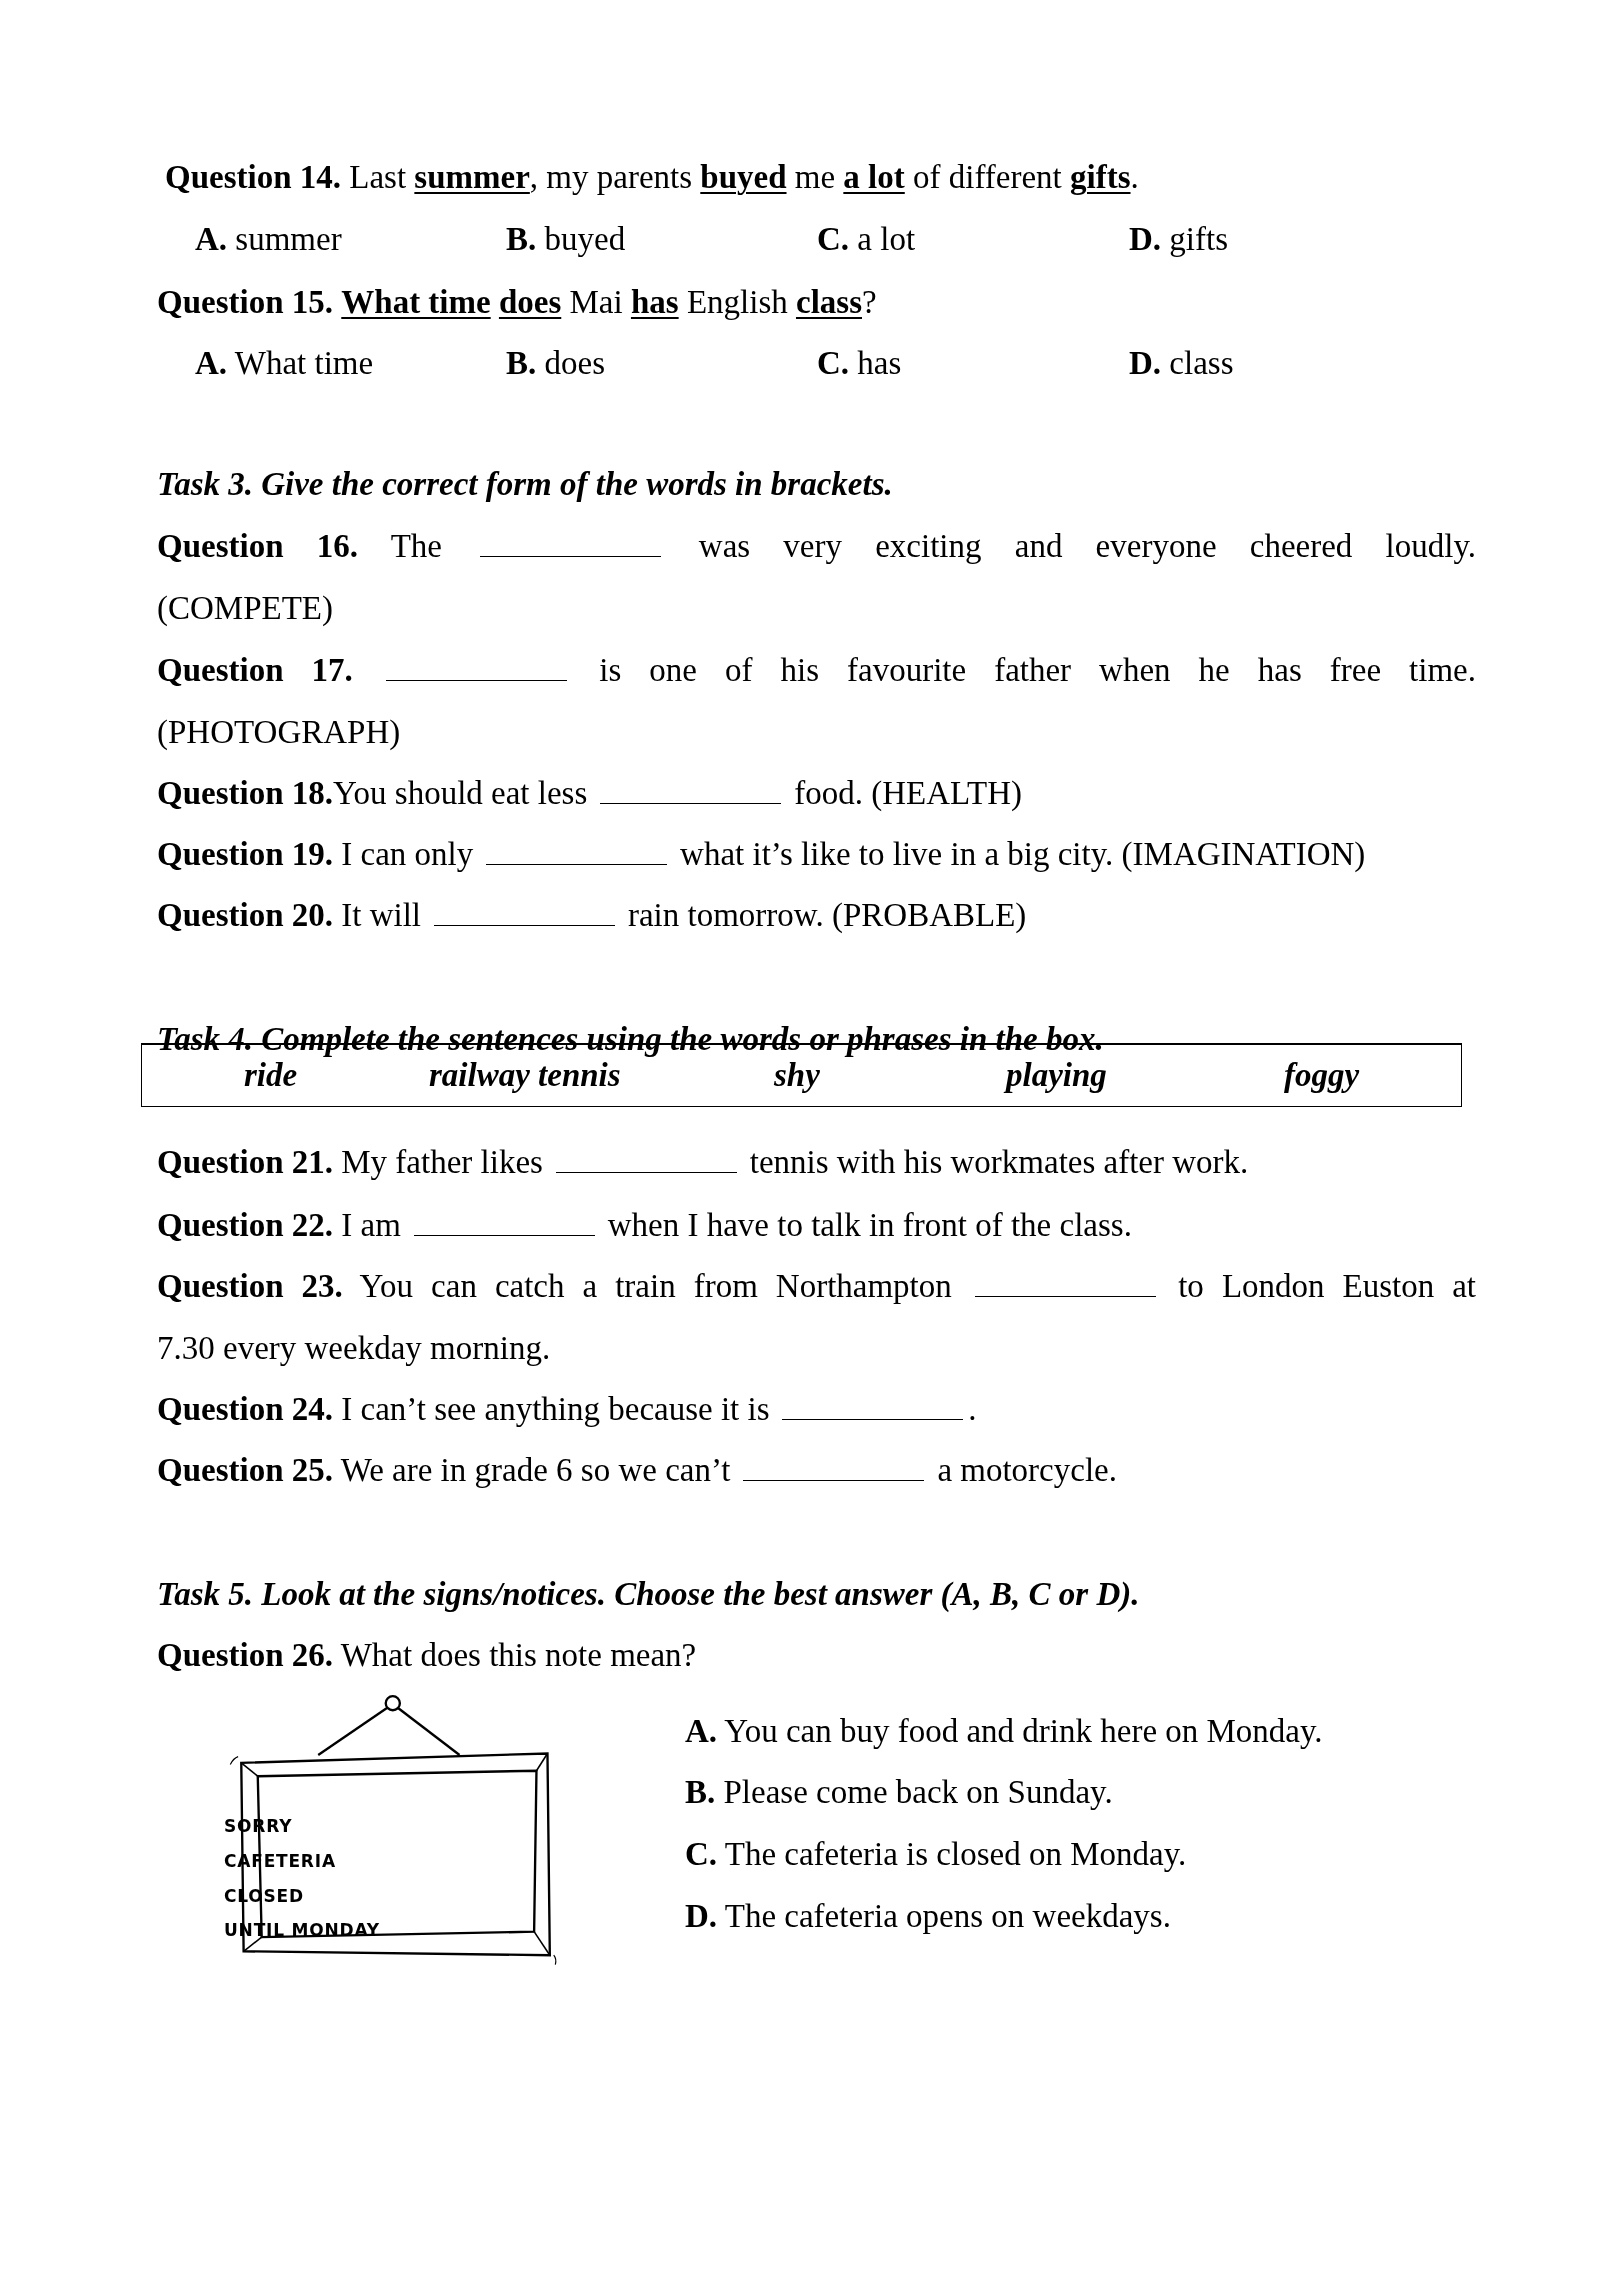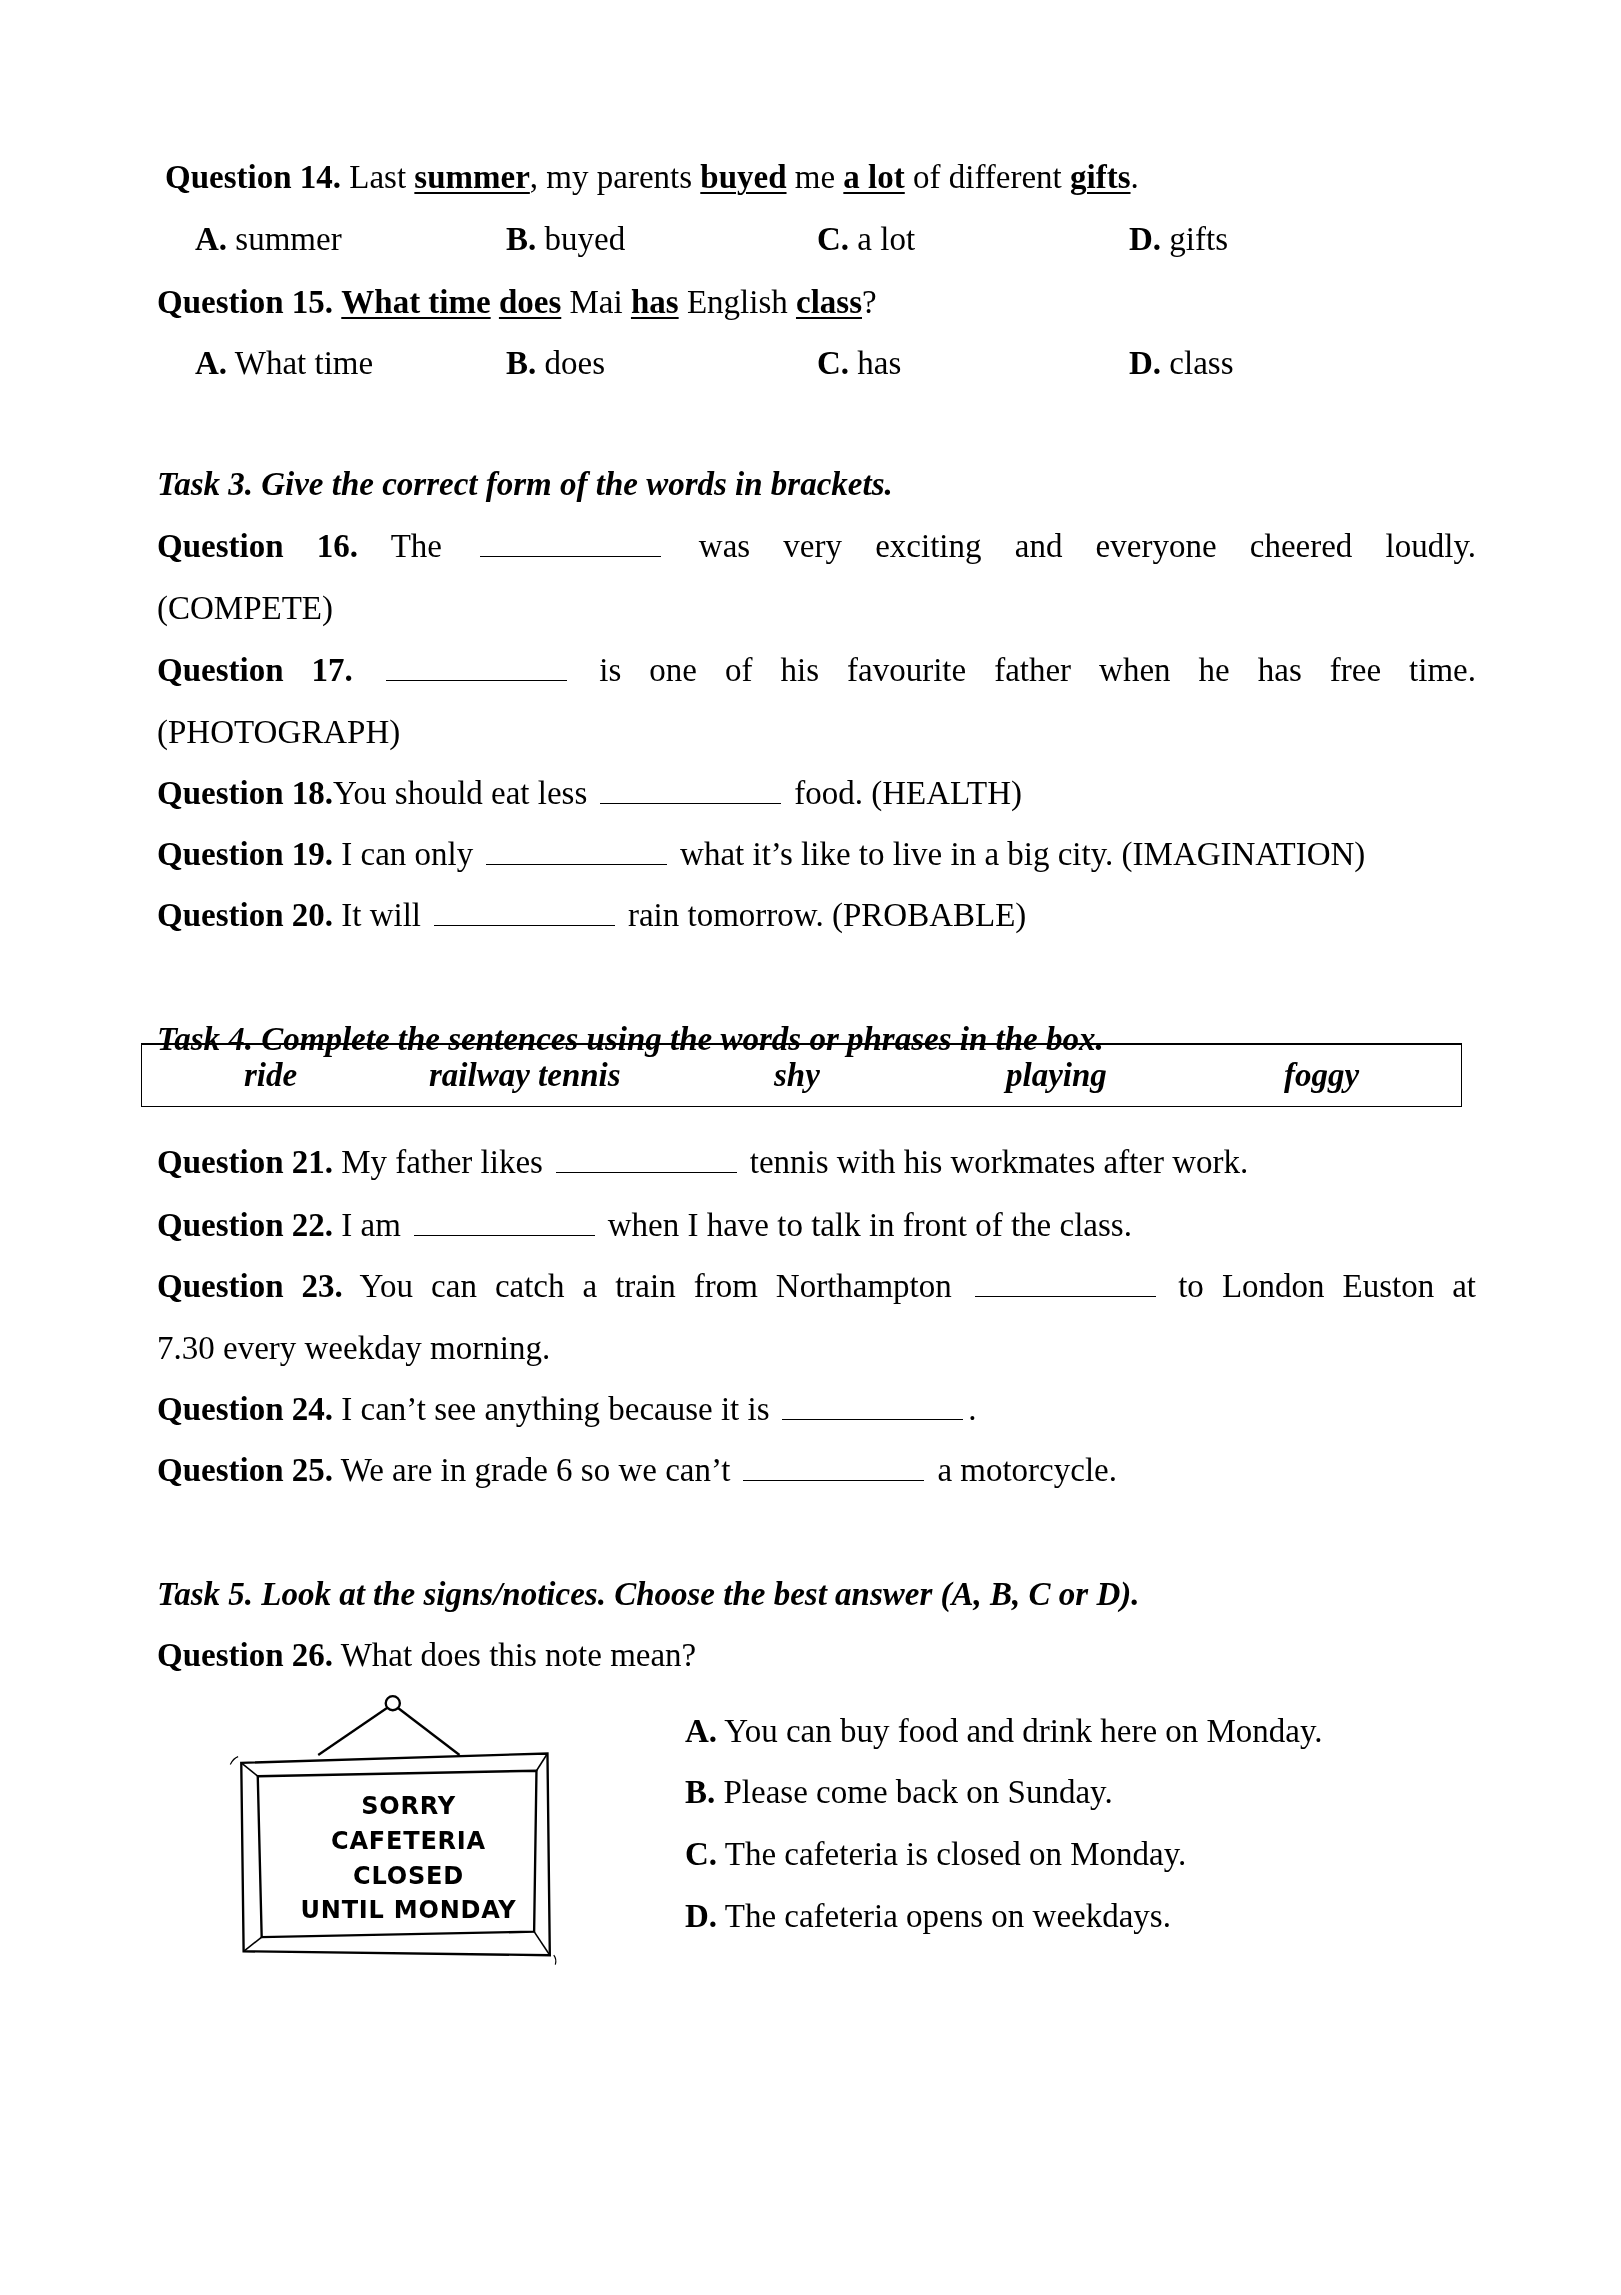--- a/index.html
+++ b/index.html
@@ -9,22 +9,22 @@
   .justify { text-align: justify; text-align-last: justify; }
   b.q { font-weight: bold; }
   u.ul { text-decoration: underline; text-decoration-thickness: 2.4px; text-underline-offset: 3.9px; font-weight: bold; }
   .blank { display: inline-block; width: 181px; border-bottom: 1.6px solid #000; height: 28px; vertical-align: baseline; margin: 0 4.7px; }
   .opt { position: absolute; height: 44px; line-height: 44px; white-space: nowrap; }
   .task { position: absolute; left: 157px; height: 44px; line-height: 44px; font-weight: bold; font-style: italic; white-space: nowrap; }
   .wordbox { position: absolute; left: 141px; top: 1043px; width: 1319px; height: 61px;
              border: 1.6px solid #000; border-top-width: 2.4px; display: flex; align-items: center; }
   .wordbox span { position: absolute; font-weight: bold; font-style: italic; }
   .sign { position: absolute; left: 224px; top: 1692px; width: 369px; height: 287px; }
-  .sign-text { position: absolute; left: 0; width: 369px; text-align: center; font-family: "DejaVu Sans", sans-serif;
-               font-weight: bold; font-size: 24px; letter-spacing: 0.8px; }
+  .sign-text { position: absolute; left: 0; width: 369px; text-align: left; font-family: "DejaVu Sans", sans-serif;
+               font-weight: bold; font-size: 17px; letter-spacing: 0.8px; margin-top: 24px; }
 </style>
 </head>
 <body>
 
 <div class="line" style="top:155px;margin-left:8px;">
   <b class="q">Question 14.</b>
   <span>Last</span>
   <u class="ul">summer</u><span>, my parents</span>
   <u class="ul">buyed</u>
   <span>me</span>

